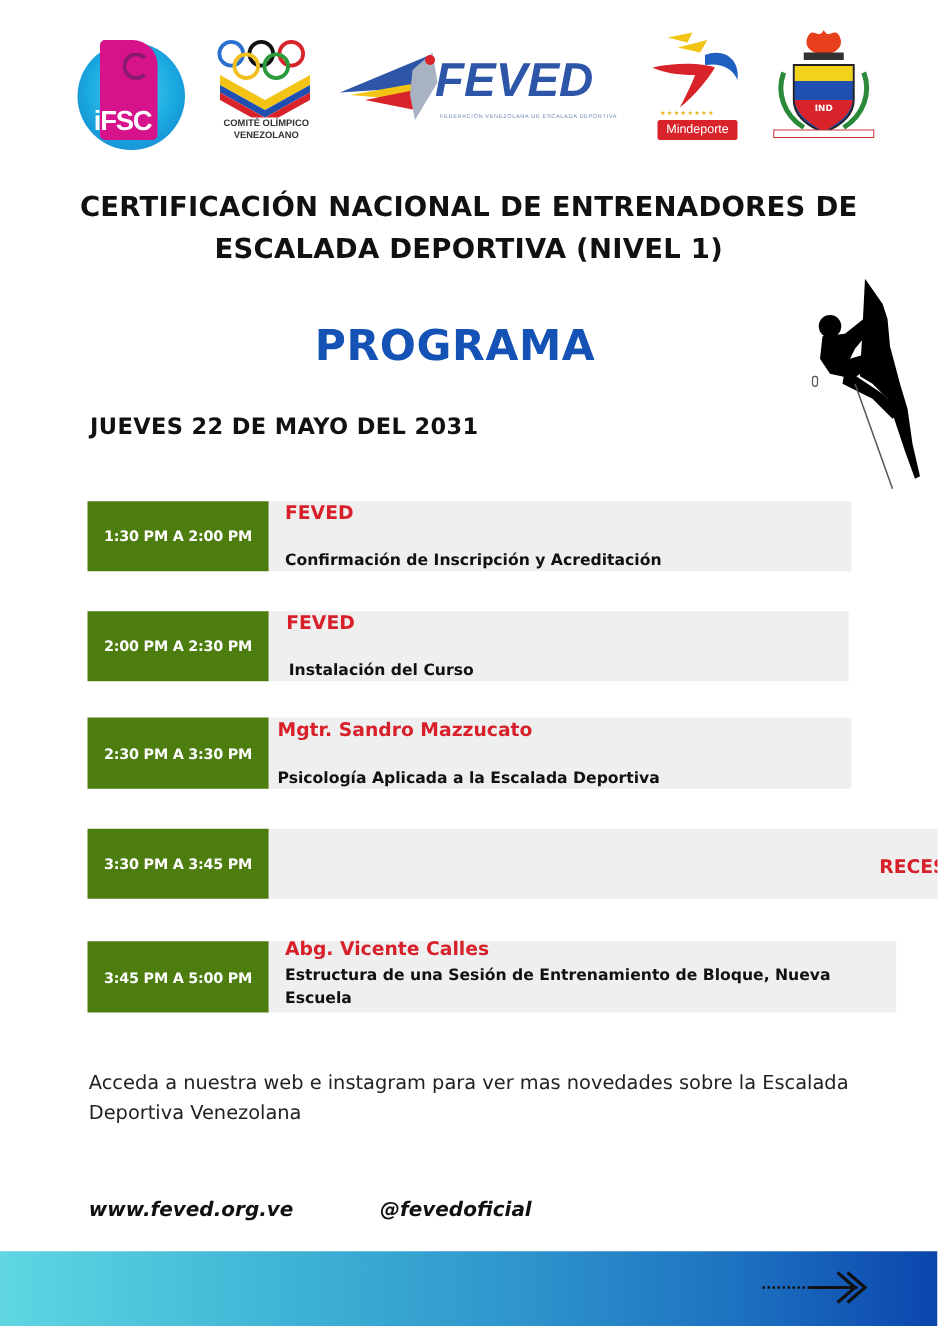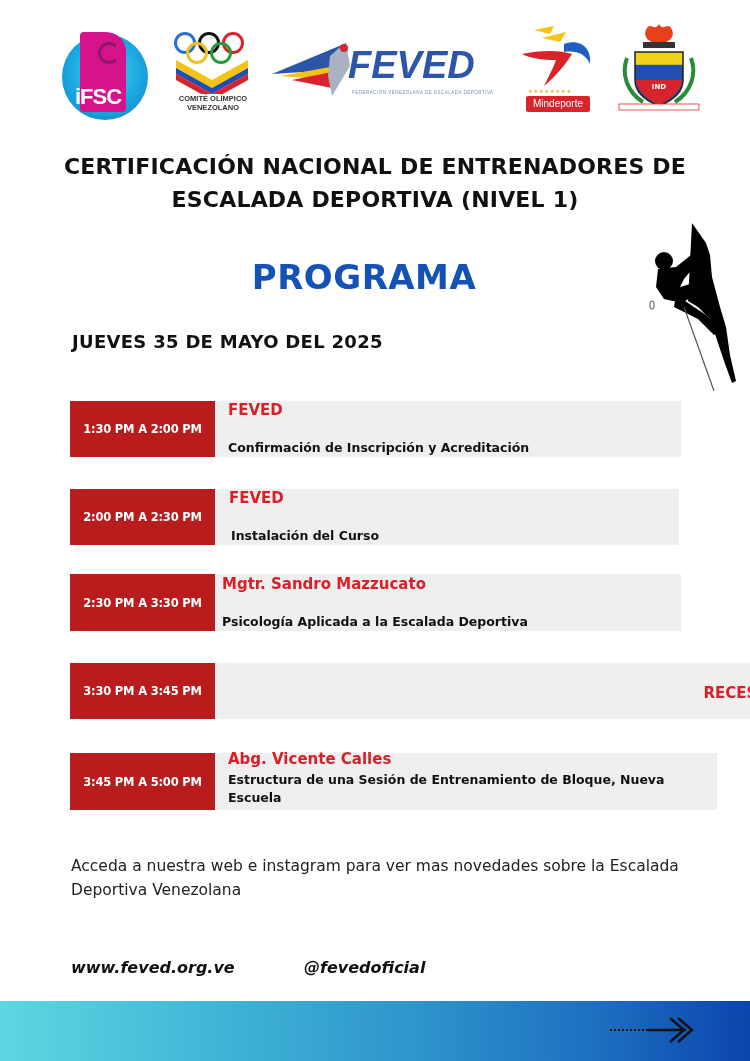--- a/index.html
+++ b/index.html
@@ -45,21 +45,21 @@
   .title { position: absolute; left: 0; top: 150px; width: 750px; text-align: center;
            font-family: "DejaVu Sans", sans-serif; font-weight: bold; font-size: 22px; line-height: 33px; color: #111; letter-spacing: 0.2px; }
   .programa { position: absolute; left: 0; top: 240px; width: 728px; text-align: center;
               font-family: "DejaVu Sans", sans-serif; font-weight: bold; font-size: 34px; color: #1452b5; letter-spacing: 0.5px; margin-top: 17px; }
   .climber { position: absolute; left: 640px; top: 215px; width: 100px; height: 180px; }
 
   .date { position: absolute; left: 72px; top: 331px; font-family: "DejaVu Sans", sans-serif; font-weight: bold; font-size: 18px;
           color: #111; letter-spacing: 0.3px; }
 
   .row { position: absolute; left: 70px; display: flex; }
-  .row .time { width: 145px; background: #b91c1c; color: #fff; font-family: "DejaVu Sans", sans-serif; font-weight: bold; font-size: 11.5px;
+  .row .time { width: 145px; background: #4d7c0f; color: #fff; font-family: "DejaVu Sans", sans-serif; font-weight: bold; font-size: 11.5px;
                display: flex; align-items: center; justify-content: center; white-space: nowrap; letter-spacing: -0.2px; }
   .row .body { background: #efefef; display: flex; flex-direction: column; justify-content: center; padding-left: 13px; }
   .row .who { font-family: "DejaVu Sans", sans-serif; font-weight: bold; font-size: 15px; color: #d8202b; line-height: 19px; }
   .row .what { font-family: "DejaVu Sans", sans-serif; font-weight: bold; font-size: 12.5px; color: #111; line-height: 18px; margin-top: 19px; }
 
   .footer-text { position: absolute; left: 71px; top: 854px; width: 640px; font-family: "DejaVu Sans", sans-serif; font-size: 15.5px;
                  line-height: 24px; color: #222; }
   .link { position: absolute; top: 958px; font-family: "DejaVu Sans", sans-serif; font-weight: bold; font-style: italic; font-size: 16px; color: #111; }
 
   .band { position: absolute; left: 0; top: 1001px; width: 750px; height: 60px;
@@ -140,21 +140,21 @@
 
 <svg class="climber" viewBox="0 0 100 180">
   <path d="M52,8 L66,28 L70,40 L72,62 L80,92 L86,112 L90,140 L96,166 L92,168 L84,146 L76,122 L70,104 L58,92 L48,86 Z" fill="#000"></path>
   <circle cx="24" cy="46" r="9" fill="#000"></circle>
   <path d="M18,54 L36,52 L56,36 L62,42 L44,64 L40,72 L60,66 L74,80 L70,88 L58,78 L42,88 L24,84 L16,72 Z" fill="#000"></path>
   <path d="M36,80 L66,100 L80,114 L74,120 L58,104 L34,92 Z" fill="#000"></path>
   <line x1="44" y1="92" x2="74" y2="176" stroke="#555" stroke-width="1.2"></line>
   <rect x="10" y="86" width="4" height="8" rx="2" fill="none" stroke="#555" stroke-width="1"></rect>
 </svg>
 
-<div class="date">JUEVES 35 DE MAYO DEL 2025</div>
+<div class="date">JUEVES 22 DE MAYO DEL 2031</div>
 
 <div class="row" style="top:401px;">
   <div class="time" style="height:56px;">1:30 PM A 2:00 PM</div>
   <div class="body" style="width:466px;height:56px;">
     <div class="who">FEVED</div>
     <div class="what">Confirmación de Inscripción y Acreditación</div>
   </div>
 </div>
 
 <div class="row" style="top:489px;">

